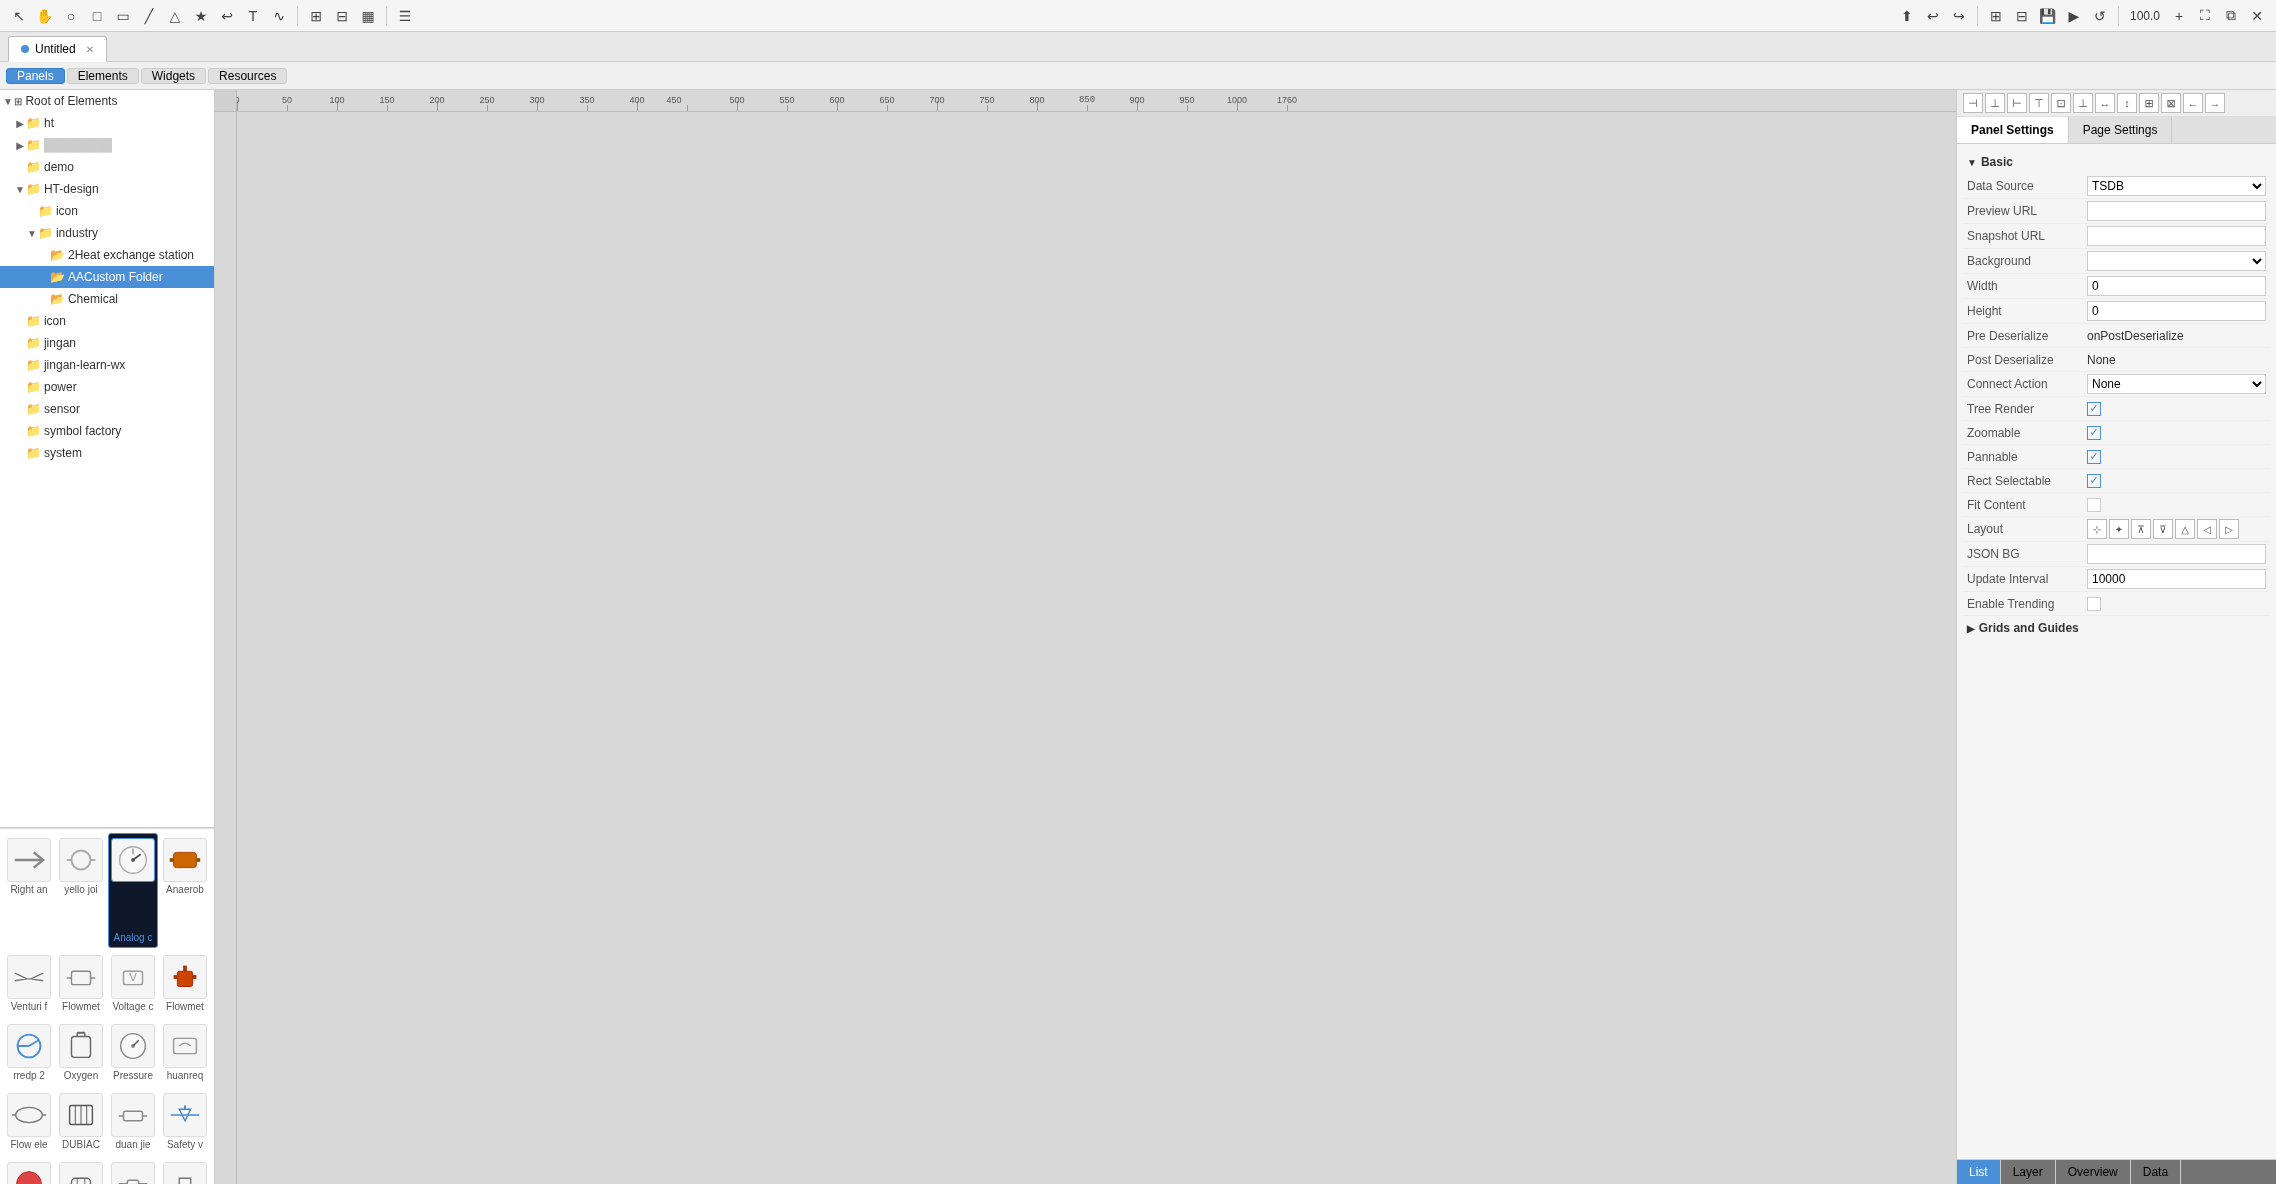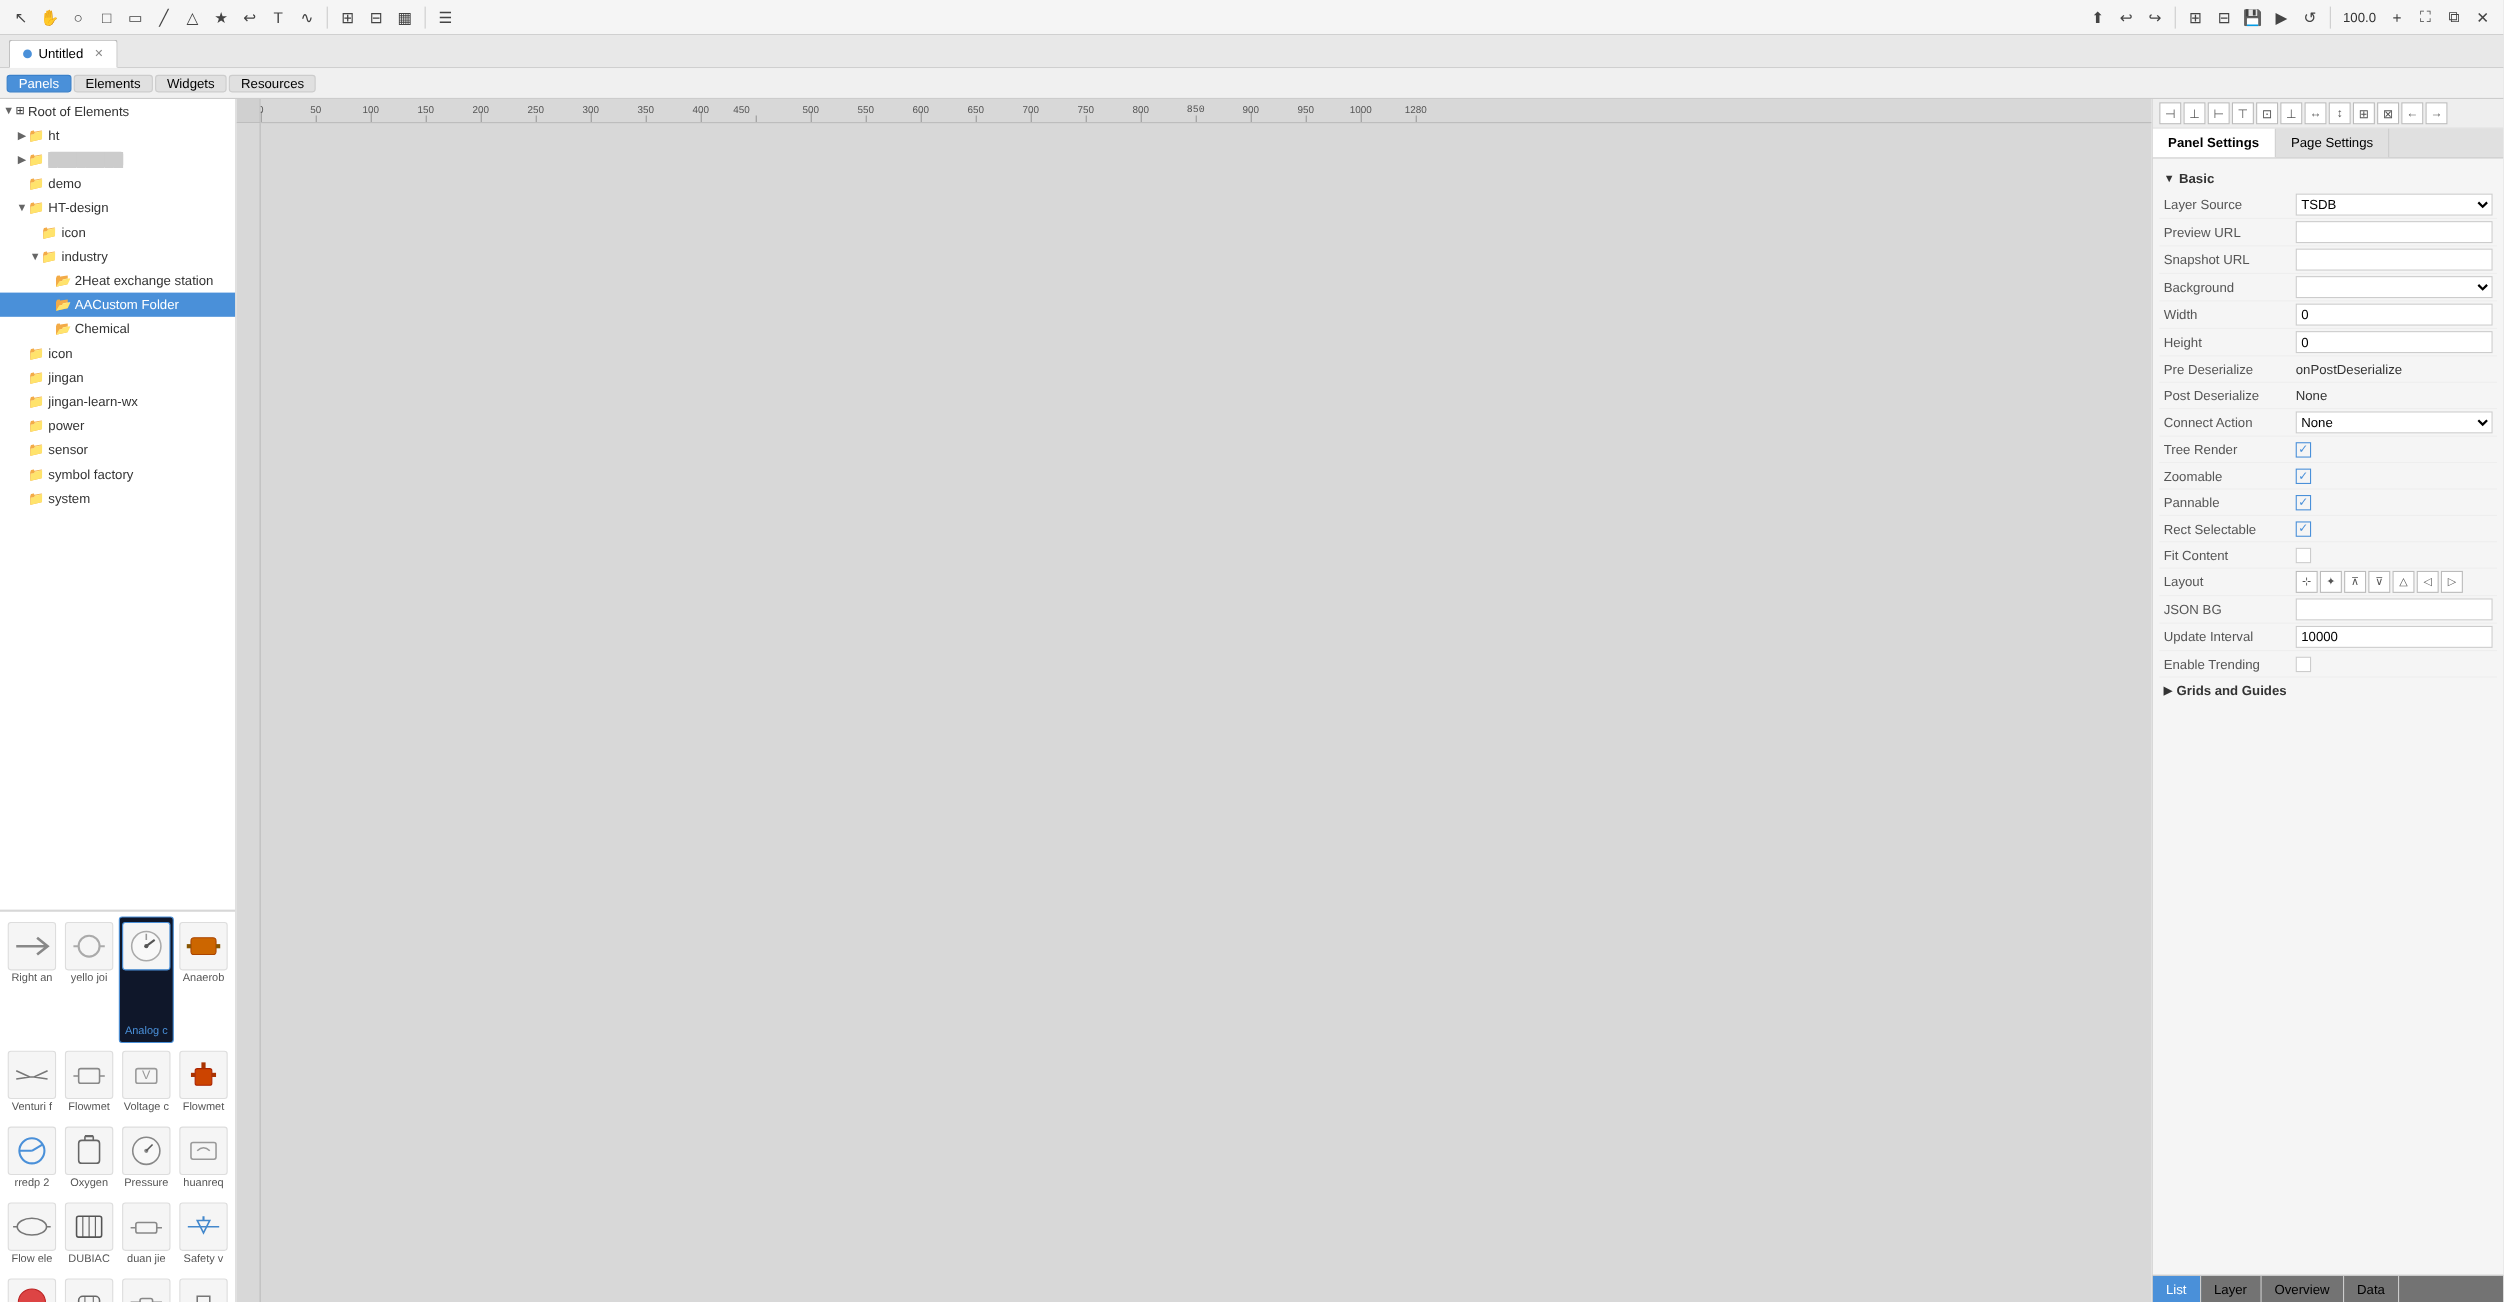--- a/index.html
+++ b/index.html
@@ -781,21 +781,21 @@
           <div class="ruler-label" style="left: 800px;">800</div>
           <div class="ruler-tick" style="left: 850px; height: 6px;"></div>
           <div class="ruler-label" style="left: 850px; font-family: Liberation Mono, monospace;">850</div>
           <div class="ruler-tick" style="left: 900px; height: 10px;"></div>
           <div class="ruler-label" style="left: 900px;">900</div>
           <div class="ruler-tick" style="left: 950px; height: 6px;"></div>
           <div class="ruler-label" style="left: 950px;">950</div>
           <div class="ruler-tick" style="left: 1000px; height: 10px;"></div>
           <div class="ruler-label" style="left: 1000px;">1000</div>
           <div class="ruler-tick" style="left: 1050px; height: 6px;"></div>
-          <div class="ruler-label" style="left: 1050px;">1280</div>
+          <div class="ruler-label" style="left: 1050px;">1760</div>
         </div>
     </div>
 
     <div class="ruler-v">
     </div>
 
     <div class="canvas-content" style="background: #d8d8d8;">
     </div>
   </div>
 
@@ -822,21 +822,21 @@
     </div>
 
     <div class="right-panel-body">
 
       <div class="section-header">
         <span class="section-arrow">▼</span>
         <span>Basic</span>
       </div>
 
       <div class="prop-row">
-        <div class="prop-label">Layer Source</div>
+        <div class="prop-label">Data Source</div>
         <div class="prop-value">
           <select class="prop-select">
             <option>TSDB</option>
           </select>
         </div>
       </div>
 
       <div class="prop-row">
         <div class="prop-label">Preview URL</div>
         <div class="prop-value">

